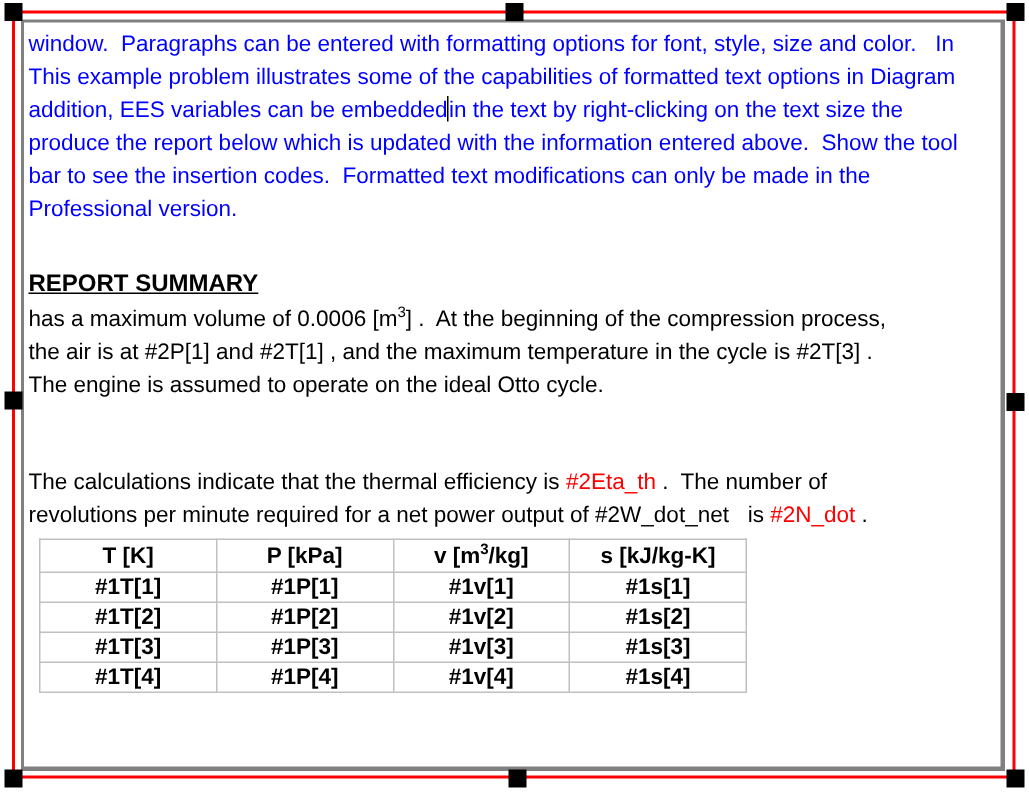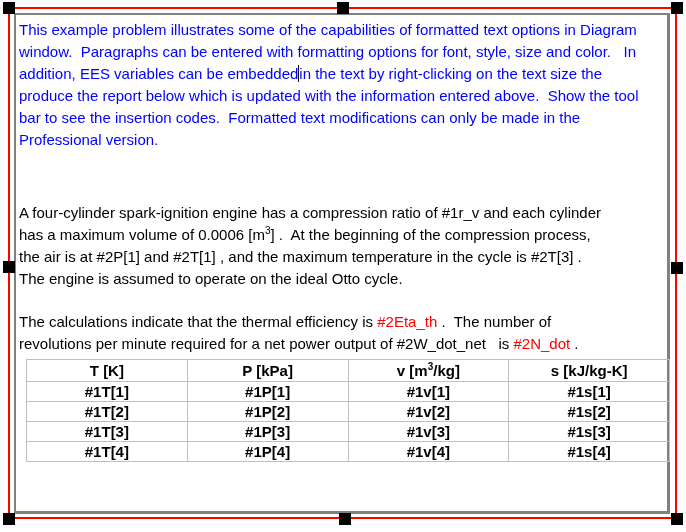--- a/index.html
+++ b/index.html
@@ -35,21 +35,21 @@
   .heading {
     position:absolute; left:3px; top:164px; height:22px; line-height:22px;
     font-size:16px; font-weight:bold; text-decoration:underline; color:#000;
   }
   .report  { position:absolute; left:3px; top:187px; color:#000; }
   .calc    { position:absolute; left:3px; top:296px; color:#000; }
   .seg-red   { color:var(--red,#FF0000);margin-top:12px; }
   .seg-sup   { vertical-align:super; font-size:10px; line-height:0; }
   .seg-caret { display:inline-block; width:1px; height:17px; background:#000; vertical-align:-3px; }
   .report-table {
-    position:absolute; left:10px; top:344px; width:644px;
+    position:absolute; left:10px; top:344px; width:472px;
     border-collapse:collapse; table-layout:fixed;
   }
   .report-table th, .report-table td {
     border:1px solid var(--table-border,#C0C0C0);
     text-align:center; font-weight:bold; font-size:15px; padding:0;
     white-space:pre;
   }
   .report-table th { height:21px; }
   .report-table td { height:19px;margin-left:35px; }
 </style>
@@ -62,29 +62,29 @@
 <div class="handle h-tm"></div>
 <div class="handle h-tr"></div>
 <div class="handle h-ml"></div>
 <div class="handle h-mr"></div>
 <div class="handle h-bl"></div>
 <div class="handle h-bm"></div>
 <div class="handle h-br"></div>
 
 <div class="textbox">
   <div class="intro">
+      <div class="tline"><span>window.  Paragraphs can be entered with formatting options for font, style, size and color.   In</span></div>
       <div class="tline"><span>This example problem illustrates some of the capabilities of formatted text options in Diagram</span></div>
-      <div class="tline"><span>window.  Paragraphs can be entered with formatting options for font, style, size and color.   In</span></div>
       <div class="tline"><span>addition, EES variables can be embedded</span><span class="seg-caret"></span><span>in the text by right-clicking on the text size the</span></div>
       <div class="tline"><span>produce the report below which is updated with the information entered above.  Show the tool</span></div>
       <div class="tline"><span>bar to see the insertion codes.  Formatted text modifications can only be made in the</span></div>
       <div class="tline"><span>Professional version.</span></div>
     </div>
+  <div class="heading">REPORT SUMMARY</div>
   <div class="report">
-      <div class="tline"><span>A four-cylinder spark-ignition engine has a compression ratio of #1r_v and each cylinder</span></div>
       <div class="tline"><span>has a maximum volume of 0.0006 [m</span><span class="seg-sup">3</span><span>] .  At the beginning of the compression process,</span></div>
       <div class="tline"><span>the air is at #2P[1] and #2T[1] , and the maximum temperature in the cycle is #2T[3] .</span></div>
       <div class="tline"><span>The engine is assumed to operate on the ideal Otto cycle.</span></div>
     </div>
   <div class="calc">
       <div class="tline"><span>The calculations indicate that the thermal efficiency is </span><span class="seg-red">#2Eta_th</span><span> .  The number of</span></div>
       <div class="tline"><span>revolutions per minute required for a net power output of #2W_dot_net   is </span><span class="seg-red">#2N_dot</span><span> .</span></div>
     </div>
 
   <table class="report-table">

